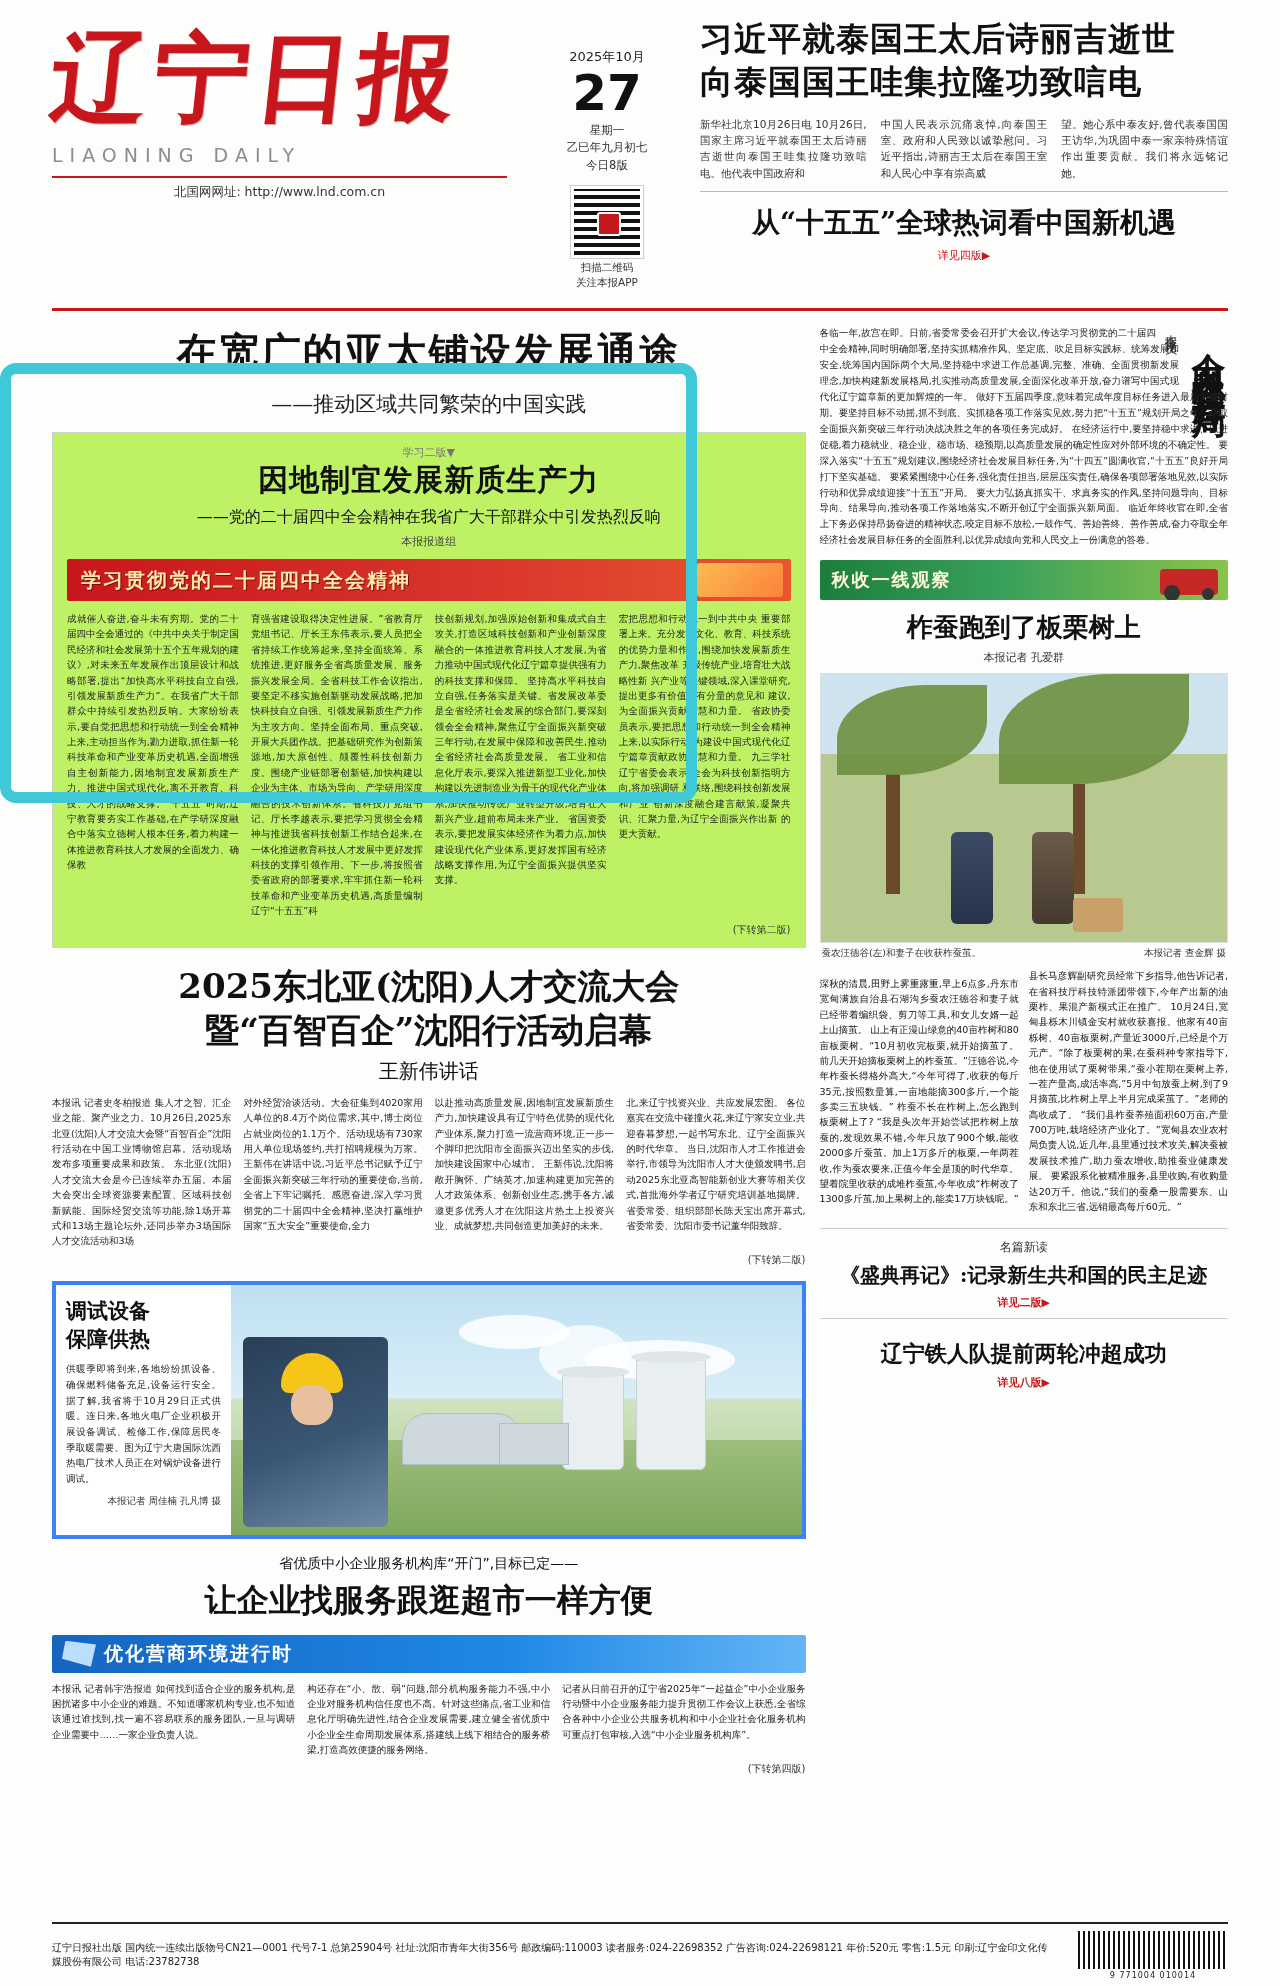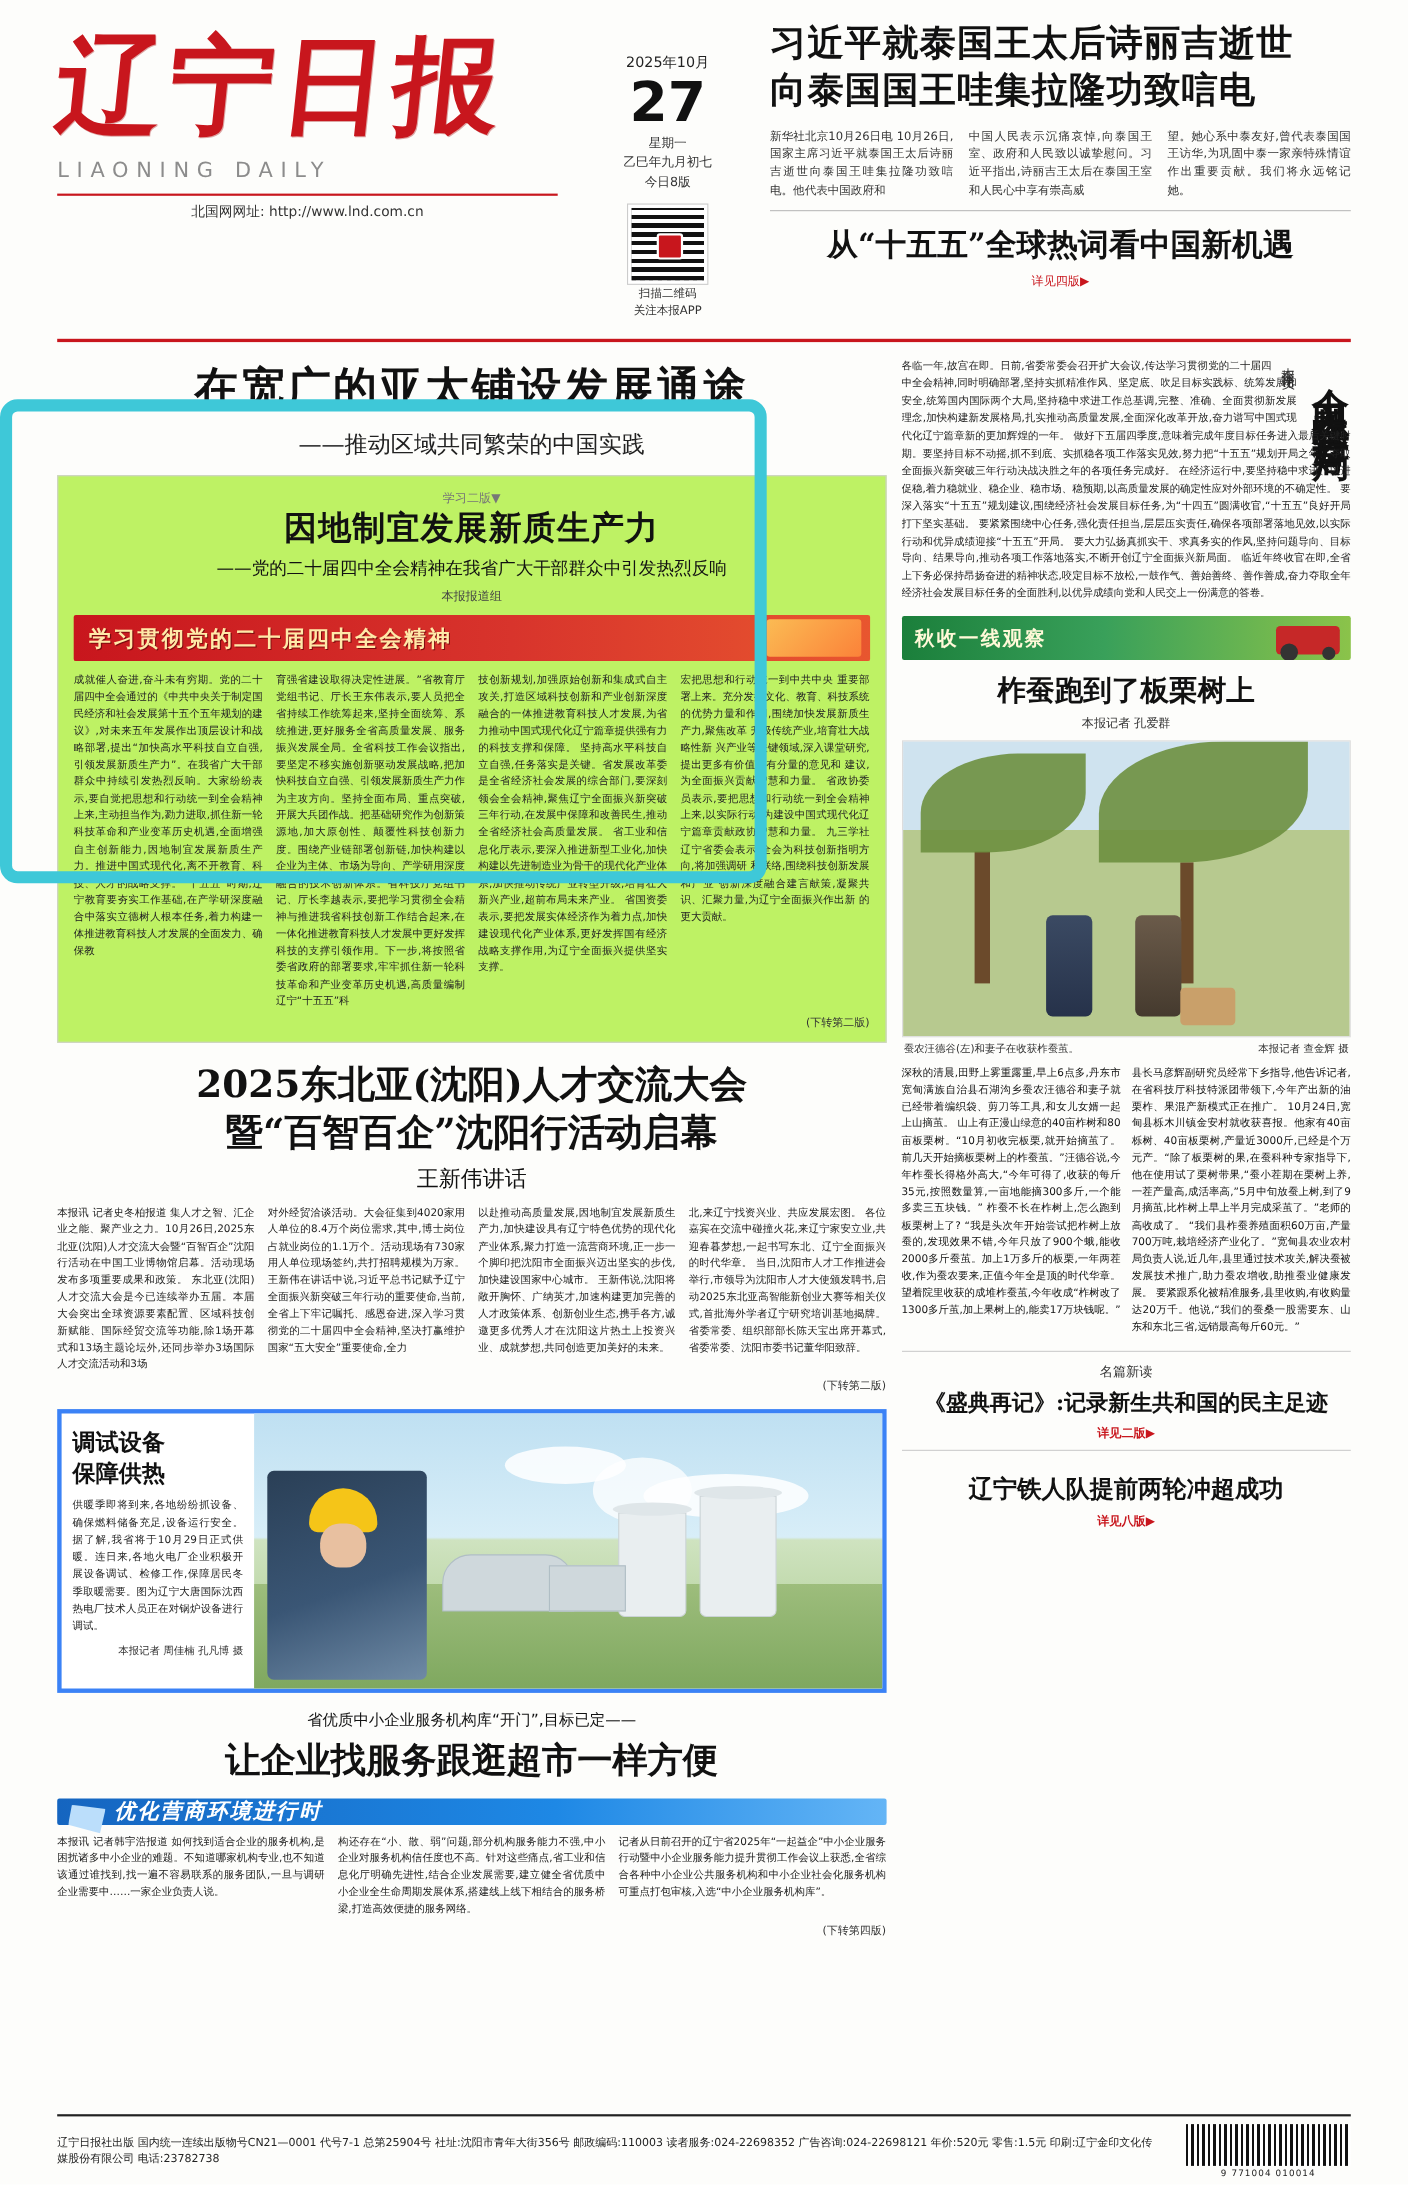--- a/index.html
+++ b/index.html
@@ -101,23 +101,23 @@
   .worker { position:absolute; left:12px; bottom:8px; width:145px; height:190px; border-radius:6px;
       background:linear-gradient(160deg,#2a3f56 0%,#3a5675 55%,#6f8aa5 100%); overflow:hidden;}
   .helmet { position:absolute; left:38px; top:16px; width:62px; height:40px; background:#f5c518; border-radius:32px 32px 8px 8px;}
   .face { position:absolute; left:48px; top:48px; width:42px; height:40px; background:#e8c0a0; border-radius:18px;}
   .ground-strip { position:absolute; left:0; right:0; bottom:0; height:38%; background:linear-gradient(#9dbd7c,#7fa85f);}
   .bldg { position:absolute; background:#cfd8dc; border:1px solid #b0bec5;}
 
   
   .biz-kicker { text-align:center; font-size:14px; margin-top:16px; }
   .biz-title { text-align:center; font-family:"DejaVu Serif","Liberation Serif",serif; font-weight:bold; font-size:32px; margin-top:6px;}
-  .banner-blue { margin:12px 0 8px; height:24px; border-radius:2px;
+  .banner-blue { margin:12px 0 8px; height:38px; border-radius:2px;
       background:linear-gradient(90deg,#1565c0 0%,#1e88e5 60%,#64b5f6 100%);
-      display:flex; align-items:center;font-style:italic; }
+      display:flex; align-items:center; }
   .banner-blue .txt { color:#fff; font-weight:bold; font-size:19px; letter-spacing:2px; padding-left:52px;
       font-family:"DejaVu Serif","Liberation Serif",serif;}
   .blue-wrap{ position:relative; }
   .map-badge{ position:absolute; left:10px; top:6px; width:34px; height:26px; background:#bbdefb; clip-path:polygon(10% 0,100% 15%,85% 100%,0 70%); }
 
   
   .vtitle { float:right; writing-mode:vertical-rl; text-orientation:upright;
      font-family:"DejaVu Serif","Liberation Serif",serif; font-weight:bold;
      font-size:34px; letter-spacing:6px; margin-left:10px; line-height:1.15; }
   .vtitle-small { float:right; writing-mode:vertical-rl; text-orientation:upright; font-size:12px; color:#333; margin-left:6px; letter-spacing:2px;}
@@ -131,21 +131,21 @@
   .rbanner .tractor:before{content:"";position:absolute;right:4px;bottom:-5px;width:12px;height:12px;border-radius:50%;background:#333;}
 
   .r-title { text-align:center; font-family:"DejaVu Serif","Liberation Serif",serif; font-weight:bold; font-size:26px; margin-top:10px;}
   .r-byline { text-align:center; font-size:11px; margin-top:5px; color:#333;}
   .r-photo { margin-top:8px; height:270px; border:1px solid #ddd; position:relative; overflow:hidden;
      background:linear-gradient(#cfe3ef 0 30%, #b7c98f 30% 100%); }
   .leaf { position:absolute; border-radius:60% 0 60% 0; background:#6d8f3f; opacity:.9;}
   .trunk{ position:absolute; background:#6b4a2b;}
   .person{ position:absolute; bottom:18px; width:42px; height:92px; border-radius:6px;}
   .r-photo-cap{ display:flex; justify-content:space-between; font-size:9.5px; padding:4px 2px 0; color:#333;}
-  .r-cols2 { display:flex; gap:10px; margin-top:8px;}
+  .r-cols2 { display:flex; gap:10px; margin-top:8px;align-items:center;}
   .r-cols2 .c{flex:1; font-size:9.5px; line-height:1.62; text-align:justify;}
 
   .r-book { margin-top:14px; border-top:1px solid #ccc; padding-top:10px; text-align:center;}
   .r-book .k { font-size:12px; color:#333; }
   .r-book .t { font-family:"DejaVu Serif","Liberation Serif",serif; font-weight:bold; font-size:20px; margin-top:6px;}
   .r-more { text-align:center; font-size:11px; color:#c8161d; margin-top:6px;font-weight:bold;}
   .r-sport { text-align:center; font-family:"DejaVu Serif","Liberation Serif",serif; font-weight:bold; font-size:22px; margin-top:12px;}
 
   
   .footer { position:absolute; left:0; right:0; bottom:0; height:64px; border-top:2px solid #222; margin:0 52px; width:1176px;

